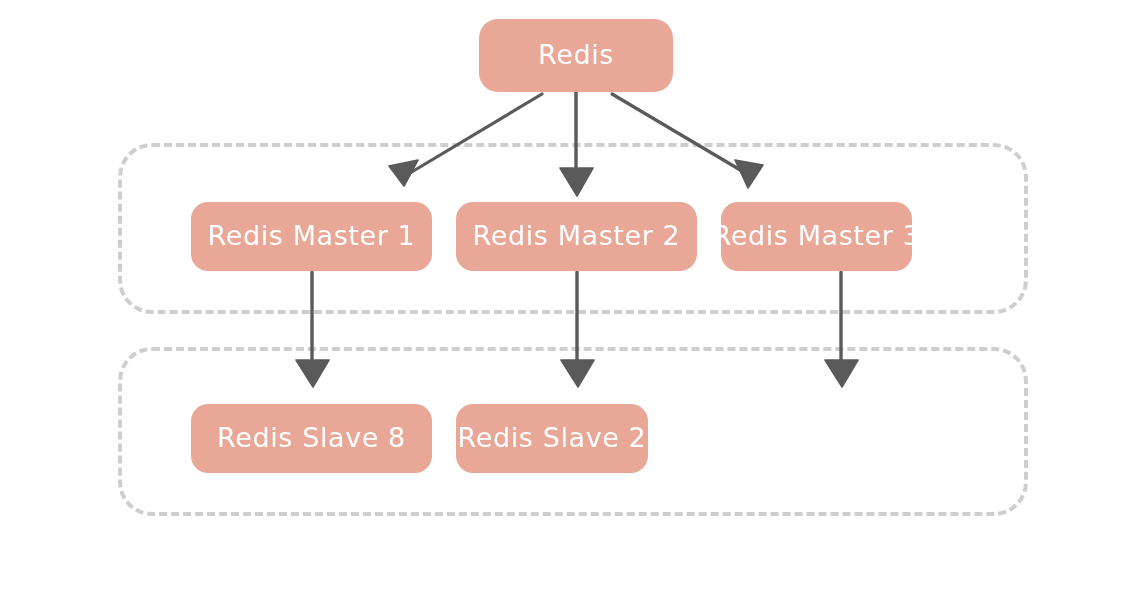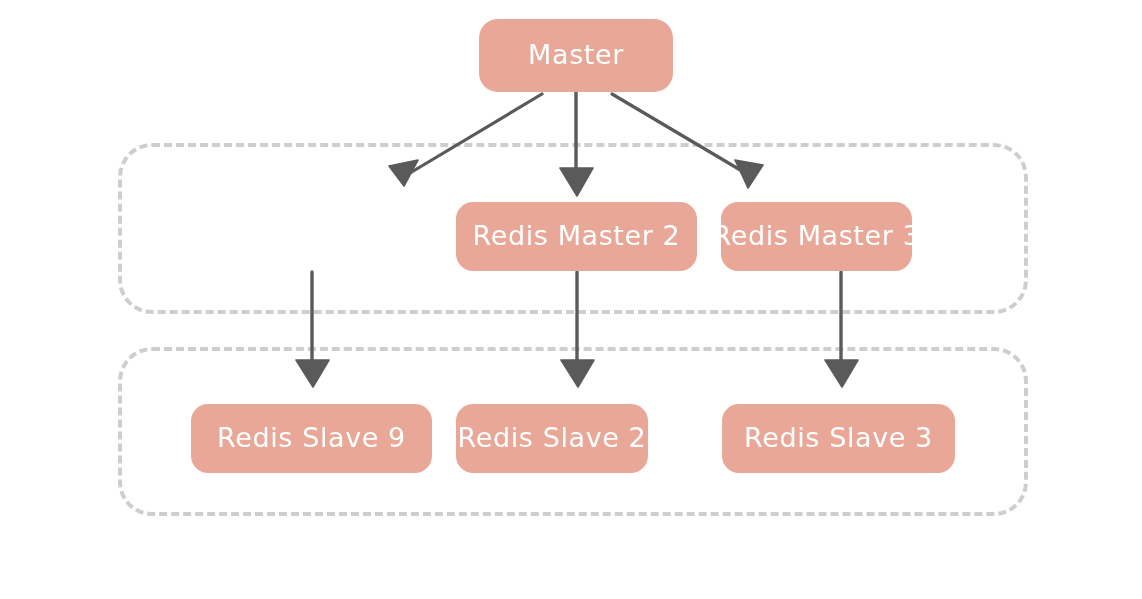--- a/index.html
+++ b/index.html
@@ -162,34 +162,34 @@
 
       <g>
         <path d="M 841 272 L 841 363" stroke-width="3.4" stroke-linecap="round" fill="none"></path>
         <path d="M 825 360 L 858 360 L 842 387 Z" stroke-width="1.6" stroke-linejoin="round"></path>
       </g>
 
     </g>
   </svg>
 
   <div class="node" id="node-client">
-    <span class="node-label">Master</span>
+    <span class="node-label">Redis</span>
   </div>
 
+  <div class="node node-master" id="node-master-1">
+    <span class="node-label">Redis Master 1</span>
+  </div>
   <div class="node node-master" id="node-master-2">
     <span class="node-label">Redis Master 2</span>
   </div>
   <div class="node node-master" id="node-master-3">
     <span class="node-label">Redis Master 3</span>
   </div>
 
   <div class="node node-slave" id="node-slave-1">
-    <span class="node-label">Redis Slave 9</span>
+    <span class="node-label">Redis Slave 8</span>
   </div>
   <div class="node node-slave" id="node-slave-2">
     <span class="node-label">Redis Slave 2</span>
-  </div>
-  <div class="node node-slave" id="node-slave-3">
-    <span class="node-label">Redis Slave 3</span>
   </div>
 
 
 </div>
 
 </body></html>

